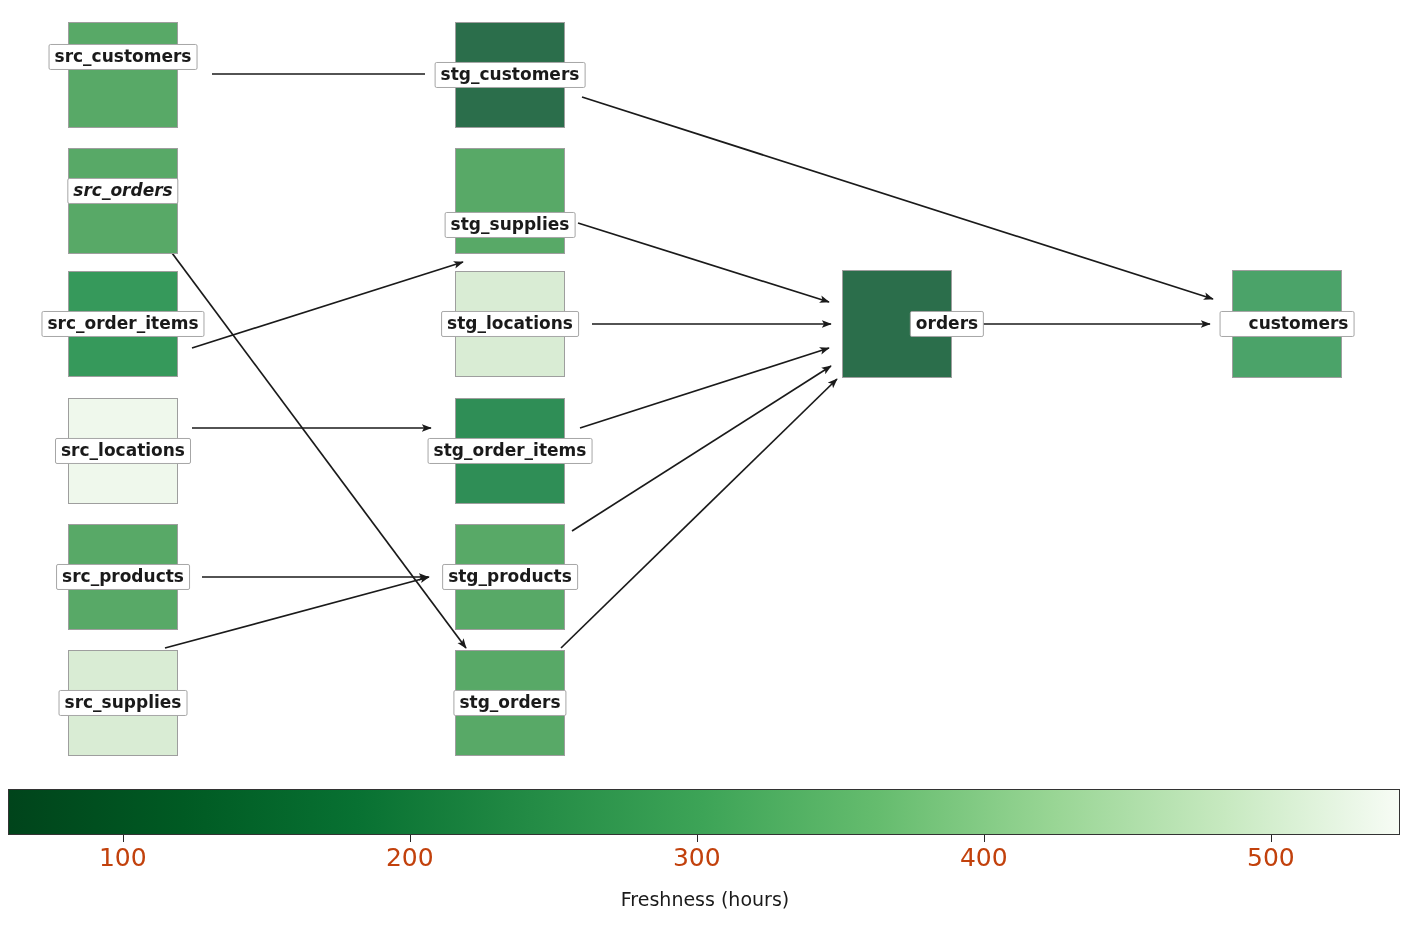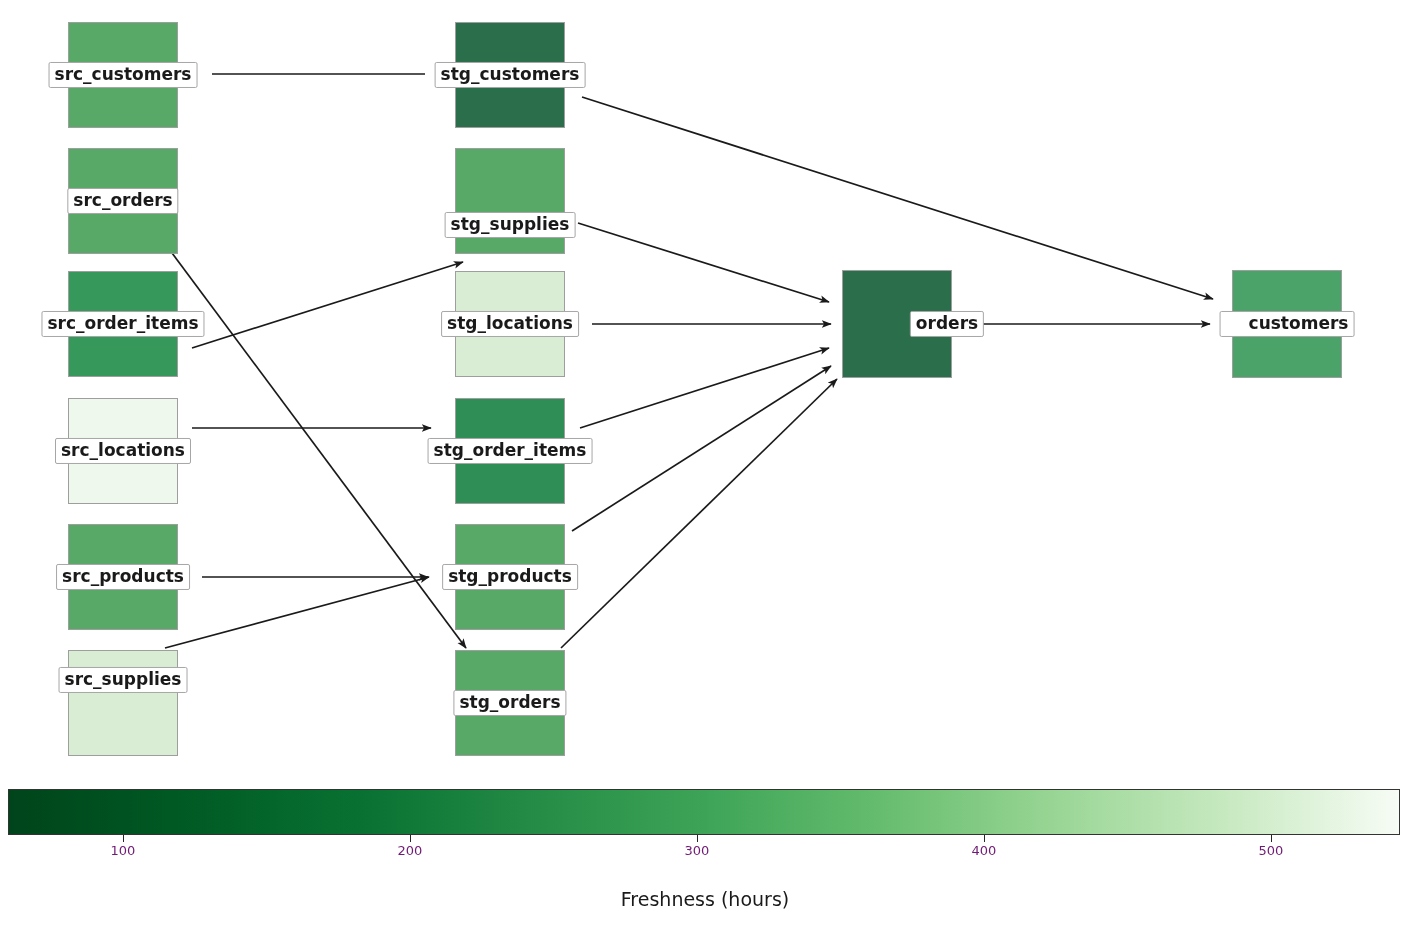--- a/index.html
+++ b/index.html
@@ -80,22 +80,22 @@
     top: 55px;
     width: 1px;
     height: 7px;
     background: #262626;
   }
   .cb-ticklabel {
     position: absolute;
     top: 63px;
     transform: translateX(-50%);
     font-family: "DejaVu Sans", sans-serif;
-    font-size: 13px;
-    color: #701a75;
+    font-size: 25px;
+    color: #c2410c;
     white-space: nowrap;
   }
   #cb-axis-label {
     position: absolute;
     top: 92px;
     left: 705px;
     transform: translateX(-50%);
     font-family: "DejaVu Sans", sans-serif;
     font-size: 19px;
     color: #1a1a1a;
@@ -128,31 +128,31 @@
           <line x1="592" y1="324" x2="831" y2="324" stroke="#1a1a1a" stroke-width="1.7" marker-end="url(#arrow)"></line>
           <line x1="580" y1="428" x2="829" y2="348" stroke="#1a1a1a" stroke-width="1.7" marker-end="url(#arrow)"></line>
           <line x1="572" y1="531" x2="831" y2="366" stroke="#1a1a1a" stroke-width="1.7" marker-end="url(#arrow)"></line>
           <line x1="561" y1="648" x2="837" y2="379" stroke="#1a1a1a" stroke-width="1.7" marker-end="url(#arrow)"></line>
           <line x1="975" y1="324" x2="1210" y2="324" stroke="#1a1a1a" stroke-width="1.7" marker-end="url(#arrow)"></line>
         </g>
     </svg>
 
     <div id="node-group">
         <div class="node" style="left: 68px; top: 22px; width: 110px; height: 106px; background: rgb(88, 169, 103);"></div>
-        <div class="node-label" style="left: 123px; top: 75px;">src_customers</div>
+        <div class="node-label" style="left: 123px; top: 57px;">src_customers</div>
         <div class="node" style="left: 68px; top: 148px; width: 110px; height: 106px; background: rgb(88, 169, 103);"></div>
-        <div class="node-label" style="left: 123px; top: 201px;">src_orders</div>
+        <div class="node-label" style="left: 123px; top: 191px; font-style: italic;">src_orders</div>
         <div class="node" style="left: 68px; top: 271px; width: 110px; height: 106px; background: rgb(54, 153, 91);"></div>
         <div class="node-label" style="left: 123px; top: 324px;">src_order_items</div>
         <div class="node" style="left: 68px; top: 398px; width: 110px; height: 106px; background: rgb(239, 248, 236);"></div>
         <div class="node-label" style="left: 123px; top: 451px;">src_locations</div>
         <div class="node" style="left: 68px; top: 524px; width: 110px; height: 106px; background: rgb(88, 169, 103);"></div>
         <div class="node-label" style="left: 123px; top: 577px;">src_products</div>
         <div class="node" style="left: 68px; top: 650px; width: 110px; height: 106px; background: rgb(217, 236, 212);"></div>
-        <div class="node-label" style="left: 123px; top: 680px;">src_supplies</div>
+        <div class="node-label" style="left: 123px; top: 703px;">src_supplies</div>
         <div class="node" style="left: 455px; top: 22px; width: 110px; height: 106px; background: rgb(43, 110, 75);"></div>
         <div class="node-label" style="left: 510px; top: 75px;">stg_customers</div>
         <div class="node" style="left: 455px; top: 148px; width: 110px; height: 106px; background: rgb(88, 169, 103);"></div>
         <div class="node-label" style="left: 510px; top: 201px; margin-top: 24px;">stg_supplies</div>
         <div class="node" style="left: 455px; top: 271px; width: 110px; height: 106px; background: rgb(217, 236, 212);"></div>
         <div class="node-label" style="left: 510px; top: 324px;">stg_locations</div>
         <div class="node" style="left: 455px; top: 398px; width: 110px; height: 106px; background: rgb(47, 142, 86);"></div>
         <div class="node-label" style="left: 510px; top: 451px;">stg_order_items</div>
         <div class="node" style="left: 455px; top: 524px; width: 110px; height: 106px; background: rgb(88, 169, 103);"></div>
         <div class="node-label" style="left: 510px; top: 577px;">stg_products</div>

